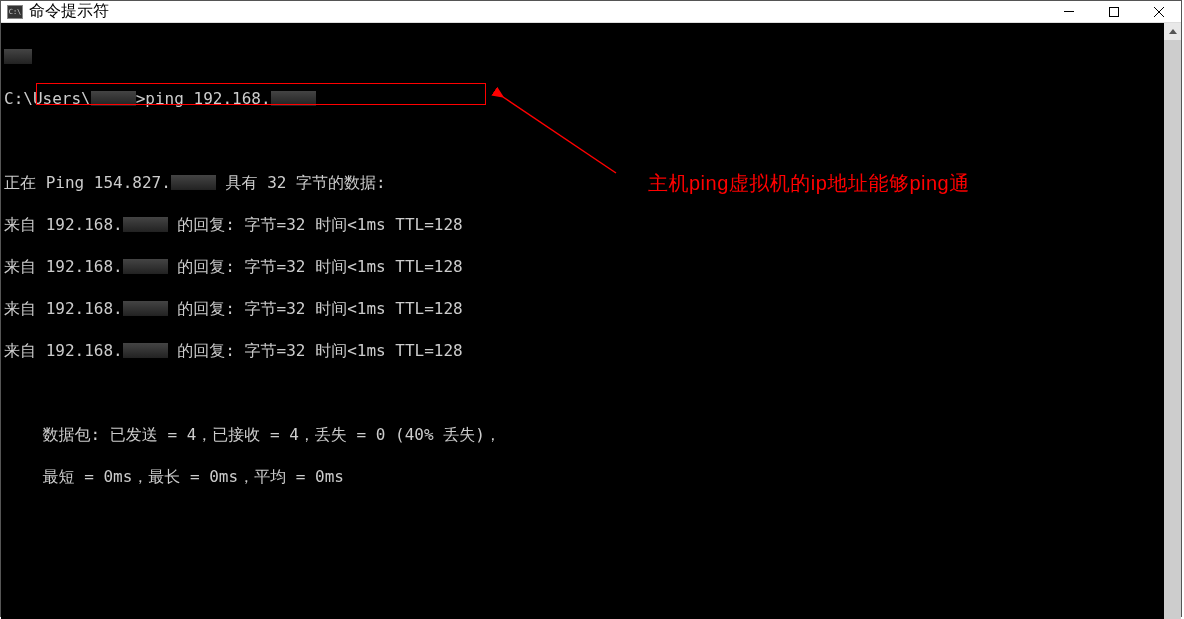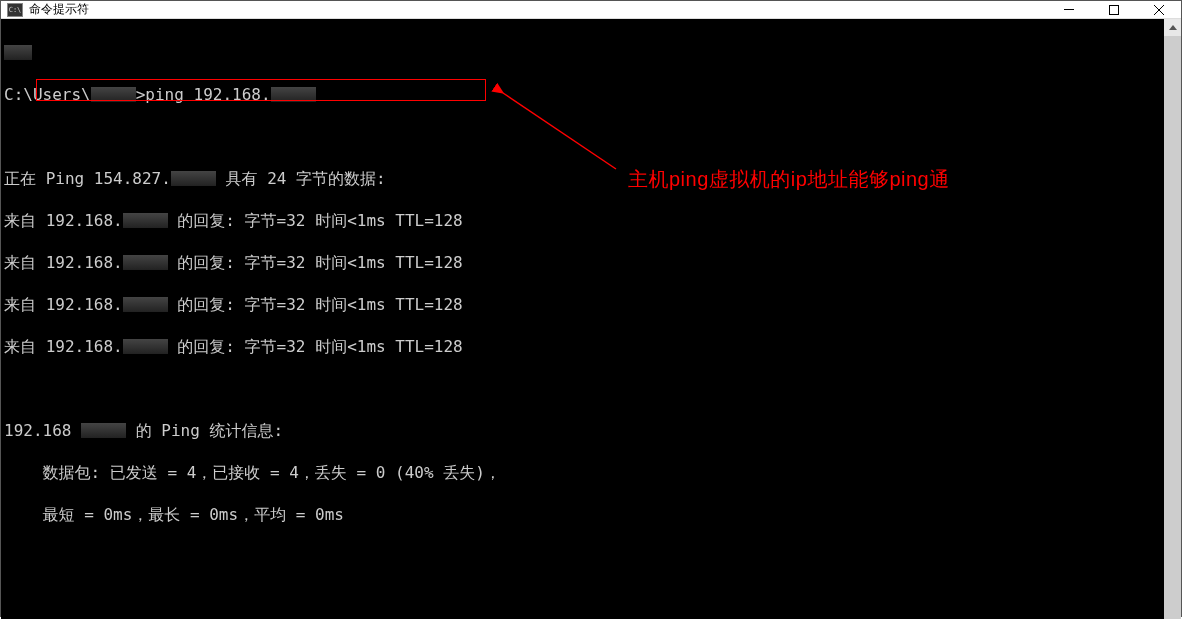--- a/index.html
+++ b/index.html
@@ -44,21 +44,21 @@
       border: 1px solid #888;
       display: inline-flex;
       align-items: center;
       justify-content: center;
       color: #ccc;
       font-size: 7px;
       font-family: monospace;
     }
     .titlebar-title {
       font-family: 'Microsoft YaHei', sans-serif;
-      font-size: 12px;
+      font-size: 16px;
       color: #000;
     }
     .window-controls {
       display: flex;
       height: 100%;
     }
     .win-btn {
       width: 45px;
       height: 100%;
       display: flex;
@@ -172,44 +172,43 @@
           </svg>
       </button>
     </div>
   </div>
 
   <div class="main-area">
     <div class="terminal">
 <div class="terminal-line"><span class="redact sm"></span></div>
 <div class="terminal-line"><span>C:\Users\</span><span class="redact md"></span><span>&gt;ping 192.168.</span><span class="redact md"></span></div>
 <div class="terminal-line">&nbsp;</div>
-<div class="terminal-line"><span>正在 Ping 154.827.</span><span class="redact md"></span><span> 具有 24 字节的数据:</span></div>
+<div class="terminal-line"><span>正在 Ping 154.827.</span><span class="redact md"></span><span> 具有 32 字节的数据:</span></div>
 <div class="terminal-line"><span>来自 192.168.</span><span class="redact md"></span><span> 的回复: 字节=32 时间&lt;1ms TTL=128</span></div>
 <div class="terminal-line"><span>来自 192.168.</span><span class="redact md"></span><span> 的回复: 字节=32 时间&lt;1ms TTL=128</span></div>
 <div class="terminal-line"><span>来自 192.168.</span><span class="redact md"></span><span> 的回复: 字节=32 时间&lt;1ms TTL=128</span></div>
 <div class="terminal-line"><span>来自 192.168.</span><span class="redact md"></span><span> 的回复: 字节=32 时间&lt;1ms TTL=128</span></div>
 <div class="terminal-line">&nbsp;</div>
-<div class="terminal-line"><span>192.168</span> <span class="redact md"></span><span> 的 Ping 统计信息:</span></div>
 <div class="terminal-line">    数据包: 已发送 = 4，已接收 = 4，丢失 = 0 (40% 丢失)，</div>
 <div class="terminal-line">    最短 = 0ms，最长 = 0ms，平均 = 0ms</div>
 <div class="terminal-line">&nbsp;</div>
 
 
       <div class="red-box" style="top:60px; left:35px; width:450px; height:22px;"></div>
 
       <svg class="arrow-svg" style="top:60px; left:490px;" width="140" height="100">
         <defs>
           <marker id="arrowhead" markerWidth="8" markerHeight="7" refX="1" refY="3.5" orient="auto">
             <polygon points="8 0, 0 3.5, 8 7" fill="#ff0000"></polygon>
           </marker>
         </defs>
         <line x1="125" y1="90" x2="12" y2="14" stroke="#ff0000" stroke-width="1.5" marker-end="url(#arrowhead)"></line>
       </svg>
 
-      <div class="annotation" style="top:150px; left:627px;">主机ping虚拟机的ip地址能够ping通</div>
+      <div class="annotation" style="top:150px; left:647px;">主机ping虚拟机的ip地址能够ping通</div>
 
       
     </div>
 
     <div class="scrollbar">
       <div class="scroll-arrow">
         <svg width="8" height="5">
             <path d="M0 5 L4 0 L8 5 Z" fill="#555"></path>
           </svg>
       </div>

